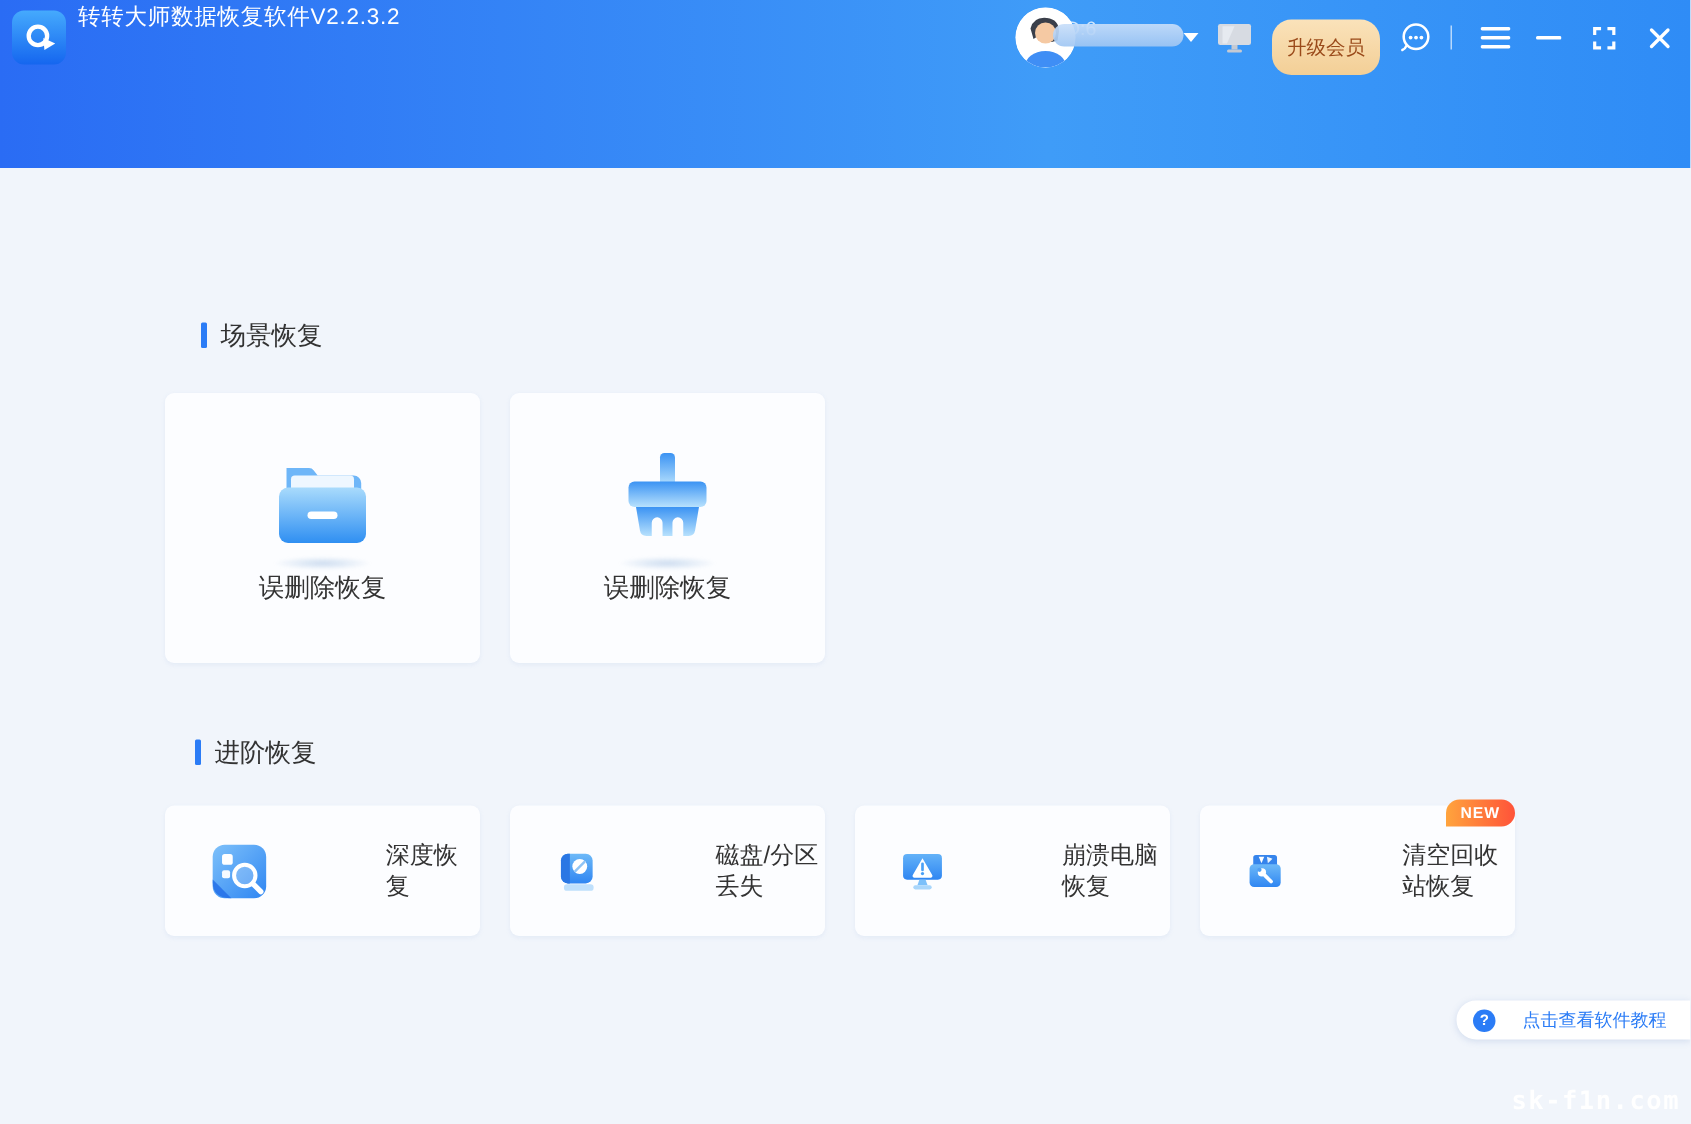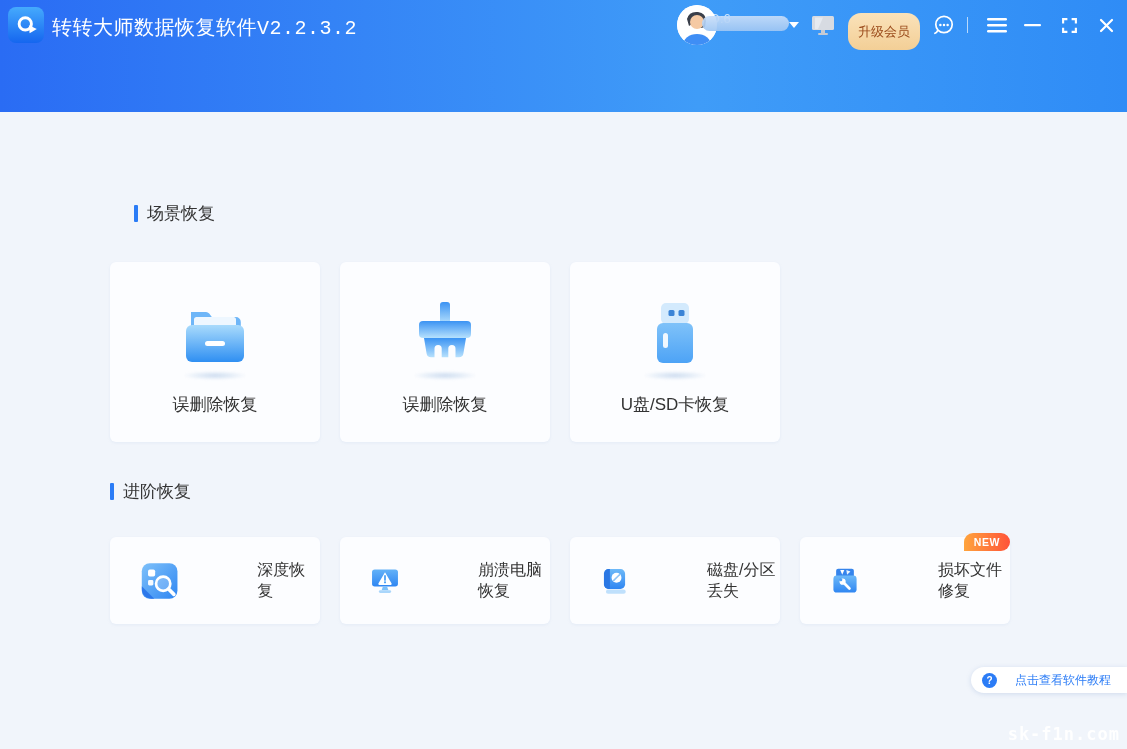--- a/index.html
+++ b/index.html
@@ -5,21 +5,21 @@
   html,body{margin:0;padding:0;width:1127px;height:749px;overflow:hidden;
     font-family:"Liberation Sans","DejaVu Sans",sans-serif;background:#f1f5fb;position:relative;}
   .stage{position:absolute;inset:0;width:1127px;height:749px;}
 
   
   .header{position:absolute;top:0;left:0;width:1127px;height:112px;
     background:linear-gradient(90deg,#2a6cf4 0%,#3f9cf8 62%,#2f8cf6 100%);}
   .titlebar{position:relative;height:50px;}
   .logo{position:absolute;left:8px;top:7px;width:36px;height:36px;border-radius:8px;
     background:linear-gradient(180deg,#45aafd,#1566ef);display:flex;align-items:center;justify-content:center;}
-  .app-title{position:absolute;left:52px;top:14px;color:#fff;font-size:20px;font-weight:500;letter-spacing:.5px;font-family:Liberation Mono, monospace;}
+  .app-title{position:absolute;left:52px;top:2px;color:#fff;font-size:15px;font-weight:500;letter-spacing:.5px;}
 
   .account{position:absolute;left:677px;top:5px;width:124px;height:40px;cursor:pointer;}
   .avatar{position:absolute;left:0;top:0;width:40px;height:40px;border-radius:50%;background:#fff;overflow:hidden;}
   .uid-text{position:absolute;left:30px;top:6px;font-size:13px;color:rgba(255,255,255,.75);}
   .censor{position:absolute;left:25px;top:11px;width:87px;height:15px;border-radius:8px;
     background:linear-gradient(180deg,#c8def9,#9fc6f3);opacity:.92;}
   .caret{position:absolute;left:112px;top:17px;width:0;height:0;
     border-left:5px solid transparent;border-right:5px solid transparent;border-top:6px solid #fff;}
 
   .monitor-ico{position:absolute;left:810px;top:13px;width:26px;height:24px;}
@@ -31,33 +31,33 @@
   .winbtn{position:absolute;top:17px;width:20px;height:16px;display:flex;align-items:center;justify-content:center;cursor:pointer;}
   .menu-btn{left:987px;}
   .min-btn{left:1022px;top:17px;}
   .max-btn{left:1059px;}
   .close-btn{left:1096px;}
 
   
   .section-title{position:absolute;left:110px;display:flex;align-items:center;
     font-size:17px;color:#333;font-weight:500;}
   .section-bar{display:inline-block;width:4px;height:17px;border-radius:1px;background:#2b7cf6;margin-right:9px;}
-  .title-scene{top:202px;padding-left:24px;}
-  .title-adv{top:480px;}
+  .title-scene{top:212px;padding-left:24px;}
+  .title-adv{top:490px;margin-left:20px;}
 
   .row{position:absolute;left:110px;display:flex;gap:20px;}
   .row-scene{top:262px;}
   .row-adv{top:537px;}
 
   .card-lg{width:210px;height:180px;background:#fcfdff;border-radius:6px;cursor:pointer;
     display:flex;flex-direction:column;align-items:center;box-shadow:0 1px 3px rgba(170,195,230,.18);}
   .card-lg .ic{margin-top:38px;height:66px;}
   .ic-shadow{width:64px;height:9px;border-radius:50%;margin-top:5px;
     background:radial-gradient(ellipse at center,rgba(130,170,215,.38),rgba(130,170,215,0) 72%);filter:blur(1px);}
-  .card-lg .lbl{margin-top:13px;font-size:17px;color:#333;}
+  .card-lg .lbl{font-size:17px;color:#333;}
 
   .card-sm{position:relative;width:210px;height:87px;background:#fcfdff;border-radius:6px;cursor:pointer;
     display:flex;align-items:center;padding-left:30px;box-sizing:border-box;box-shadow:0 1px 3px rgba(170,195,230,.18);gap:44px;}
   .card-sm .lbl{margin-left:34px;font-size:16px;color:#333;}
   .badge-new{position:absolute;top:-4px;right:0;height:18px;line-height:18px;padding:0 10px;
     background:linear-gradient(90deg,#ffa43d,#ff5339);color:#fff;font-size:10.5px;font-weight:bold;
     border-radius:9px 9px 9px 0;letter-spacing:.6px;}
 
   
   .tutorial{position:absolute;top:667px;right:0;height:26px;background:#fff;
@@ -201,39 +201,20 @@
             <rect x="31" y="2" width="10" height="22" rx="3"></rect>
             <rect x="10" y="21" width="52" height="17" rx="4"></rect>
             <path d="M15 38 h42 l-2.6 15.5 a4.5 4.5 0 0 1 -4.4 3.8 h-3.5 v-8.8 a3.6 3.6 0 0 0 -7.2 0 v8.8 h-6.6 v-8.8 a3.6 3.6 0 0 0 -7.2 0 v8.8 h-3.5 a4.5 4.5 0 0 1 -4.4 -3.8 z"></path>
           </g>
         </svg>
       </div>
       <div class="ic-shadow"></div>
       <div class="lbl">误删除恢复</div>
     </div>
 
-    <div class="card-lg">
-      <div class="ic">
-        <svg width="72" height="66" viewBox="0 0 72 66">
-          <defs>
-            <linearGradient id="gUsb" x1="0" y1="0" x2="0" y2="1">
-              <stop offset="0" stop-color="#7fc2f9"></stop>
-                <stop offset="1" stop-color="#4da3f6"></stop>
-            </linearGradient>
-          </defs>
-          <rect x="22" y="3" width="28" height="21" rx="5" fill="#d3eafd"></rect>
-          <rect x="29.5" y="10" width="6" height="6" rx="1.5" fill="#3b84d6"></rect>
-          <rect x="39.5" y="10" width="6" height="6" rx="1.5" fill="#3b84d6"></rect>
-          <rect x="18" y="23" width="36" height="40" rx="6" fill="url(#gUsb)"></rect>
-          <rect x="24" y="33" width="5" height="15" rx="2.5" fill="#fff" opacity=".9"></rect>
-        </svg>
-      </div>
-      <div class="ic-shadow"></div>
-      <div class="lbl">U盘/SD卡恢复</div>
-    </div>
 
 
   </div>
 
   <div class="section-title title-adv">
     <span class="section-bar"></span>
     <span>进阶恢复</span>
   </div>
 
   <div class="row row-adv">
@@ -252,70 +233,70 @@
         <rect x="9" y="21" width="6" height="6" rx="1.5" fill="#fff" opacity=".95"></rect>
         <circle cx="26" cy="25" r="8" fill="rgba(255,255,255,.22)" stroke="#fff" stroke-width="3"></circle>
         <line x1="32" y1="31" x2="38" y2="37" stroke="#fff" stroke-width="4" stroke-linecap="round"></line>
       </svg>
       <div class="lbl">深度恢复</div>
     </div>
 
     <div class="card-sm">
       <svg width="40" height="40" viewBox="0 0 44 44">
         <defs>
+          <linearGradient id="gDisk" x1="0" y1="0" x2="0" y2="1">
+            <stop offset="0" stop-color="#6db9f8"></stop>
+              <stop offset="1" stop-color="#2f86f2"></stop>
+          </linearGradient>
+        </defs>
+        <rect x="6" y="4" width="32" height="30" rx="7" fill="url(#gDisk)"></rect>
+        <path d="M6 11 a7 7 0 0 1 7 -7 h2 v30 h-2 a7 7 0 0 1 -7 -7 z" fill="#2a77e4"></path>
+        <circle cx="25" cy="17" r="7.5" fill="#fff"></circle>
+        <line x1="20.5" y1="21.5" x2="29.5" y2="12.5" stroke="#8fc4f5" stroke-width="2.5" stroke-linecap="round"></line>
+        <rect x="9" y="35" width="30" height="6.5" rx="3.2" fill="#bfe0fc"></rect>
+      </svg>
+      <div class="lbl">磁盘/分区丢失</div>
+    </div>
+
+    <div class="card-sm">
+      <svg width="40" height="40" viewBox="0 0 44 44">
+        <defs>
           <linearGradient id="gPc" x1="0" y1="0" x2="0" y2="1">
             <stop offset="0" stop-color="#63b2f8"></stop>
               <stop offset="1" stop-color="#2f86f2"></stop>
           </linearGradient>
         </defs>
         <rect x="3" y="5" width="38" height="25" rx="4" fill="url(#gPc)"></rect>
         <path d="M22 9 L31.5 25.3 a1.8 1.8 0 0 1 -1.6 2.7 H14.1 a1.8 1.8 0 0 1 -1.6 -2.7 Z" fill="#fff"></path>
         <line x1="22" y1="14.5" x2="22" y2="20.5" stroke="#4aa0f6" stroke-width="2.6" stroke-linecap="round"></line>
         <circle cx="22" cy="24" r="1.6" fill="#4aa0f6"></circle>
         <path d="M19 30 h6 l2 5.5 h-10 z" fill="#7cc0fa"></path>
         <rect x="13" y="35.5" width="18" height="4" rx="2" fill="#a9d6fb"></rect>
       </svg>
       <div class="lbl">崩溃电脑恢复</div>
-    </div>
-
-    <div class="card-sm">
-      <svg width="40" height="40" viewBox="0 0 44 44">
-        <defs>
-          <linearGradient id="gDisk" x1="0" y1="0" x2="0" y2="1">
-            <stop offset="0" stop-color="#6db9f8"></stop>
-              <stop offset="1" stop-color="#2f86f2"></stop>
-          </linearGradient>
-        </defs>
-        <rect x="6" y="4" width="32" height="30" rx="7" fill="url(#gDisk)"></rect>
-        <path d="M6 11 a7 7 0 0 1 7 -7 h2 v30 h-2 a7 7 0 0 1 -7 -7 z" fill="#2a77e4"></path>
-        <circle cx="25" cy="17" r="7.5" fill="#fff"></circle>
-        <line x1="20.5" y1="21.5" x2="29.5" y2="12.5" stroke="#8fc4f5" stroke-width="2.5" stroke-linecap="round"></line>
-        <rect x="9" y="35" width="30" height="6.5" rx="3.2" fill="#bfe0fc"></rect>
-      </svg>
-      <div class="lbl">磁盘/分区丢失</div>
     </div>
 
     <div class="card-sm">
       <div class="badge-new">NEW</div>
       <svg width="40" height="40" viewBox="0 0 44 44">
         <defs>
           <linearGradient id="gBox" x1="0" y1="0" x2="0" y2="1">
             <stop offset="0" stop-color="#6db9f8"></stop>
               <stop offset="1" stop-color="#2f86f2"></stop>
           </linearGradient>
         </defs>
         <rect x="9" y="4" width="26" height="13" rx="3" fill="#3584ec"></rect>
         <polygon points="15,6 21,6 18,13" fill="#fff"></polygon>
         <polygon points="24,6 30,8 25,13" fill="#eaf4fe"></polygon>
         <rect x="5" y="14" width="34" height="25" rx="5" fill="url(#gBox)"></rect>
         <circle cx="18.5" cy="23" r="4.5" fill="#fff"></circle>
         <circle cx="15.8" cy="20.2" r="2.3" fill="#4f9ff4"></circle>
         <line x1="22" y1="26.5" x2="28.5" y2="33" stroke="#fff" stroke-width="4" stroke-linecap="round"></line>
       </svg>
-      <div class="lbl">损坏文件修复</div>
+      <div class="lbl">清空回收站恢复</div>
     </div>
 
   </div>
 
   <div class="tutorial">
     <span class="q-ico">?</span>
     <span class="txt">点击查看软件教程</span>
   </div>
 
   <div class="watermark">sk-f1n.com</div>

